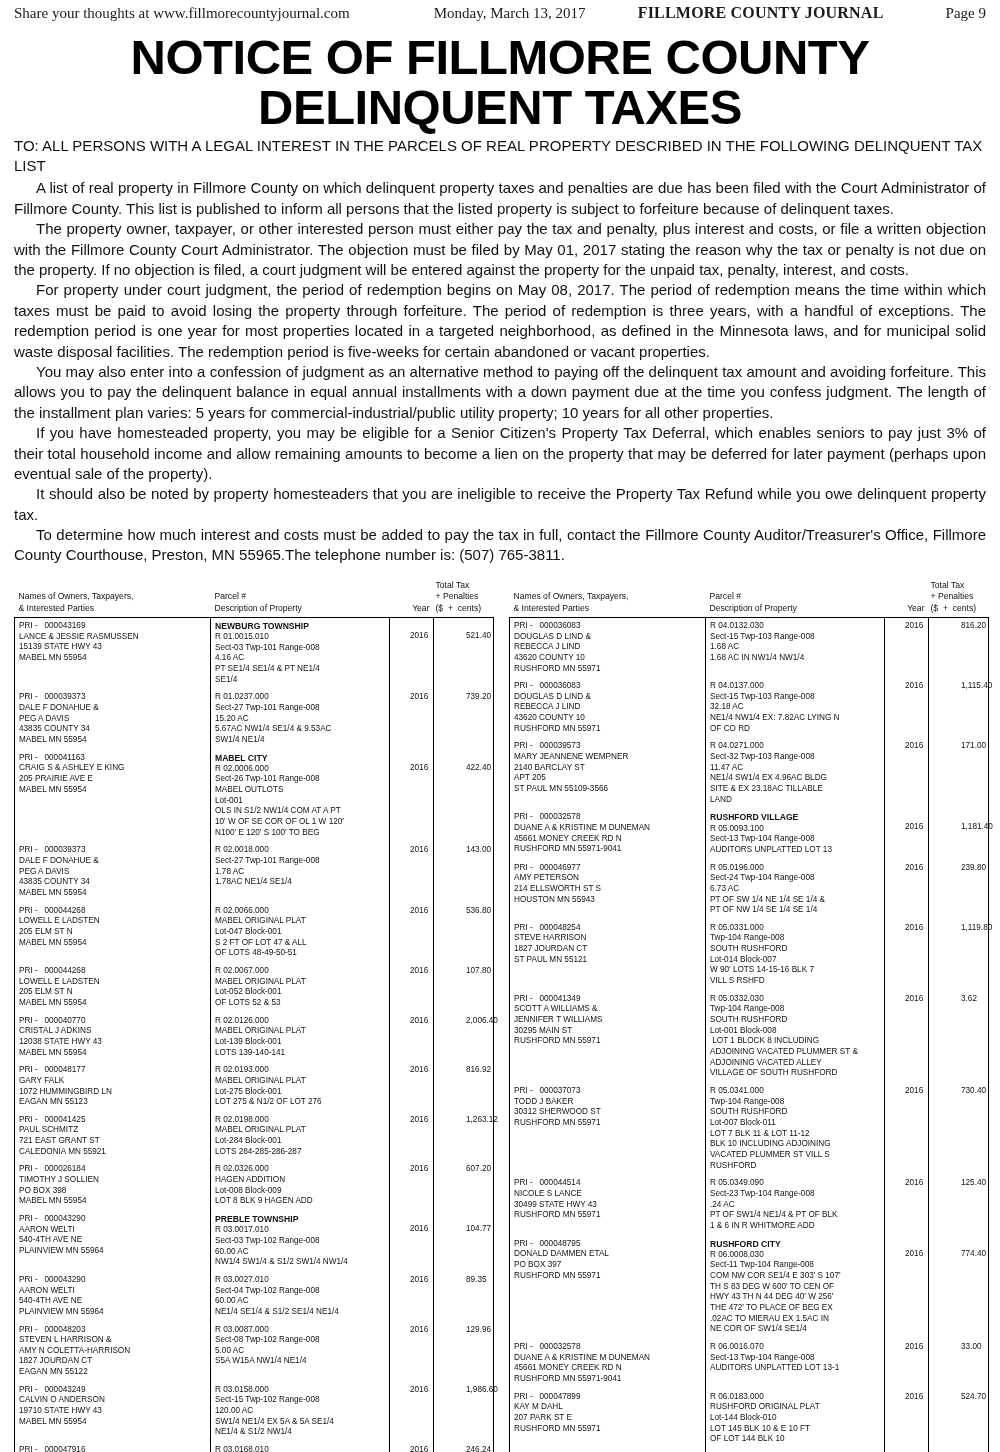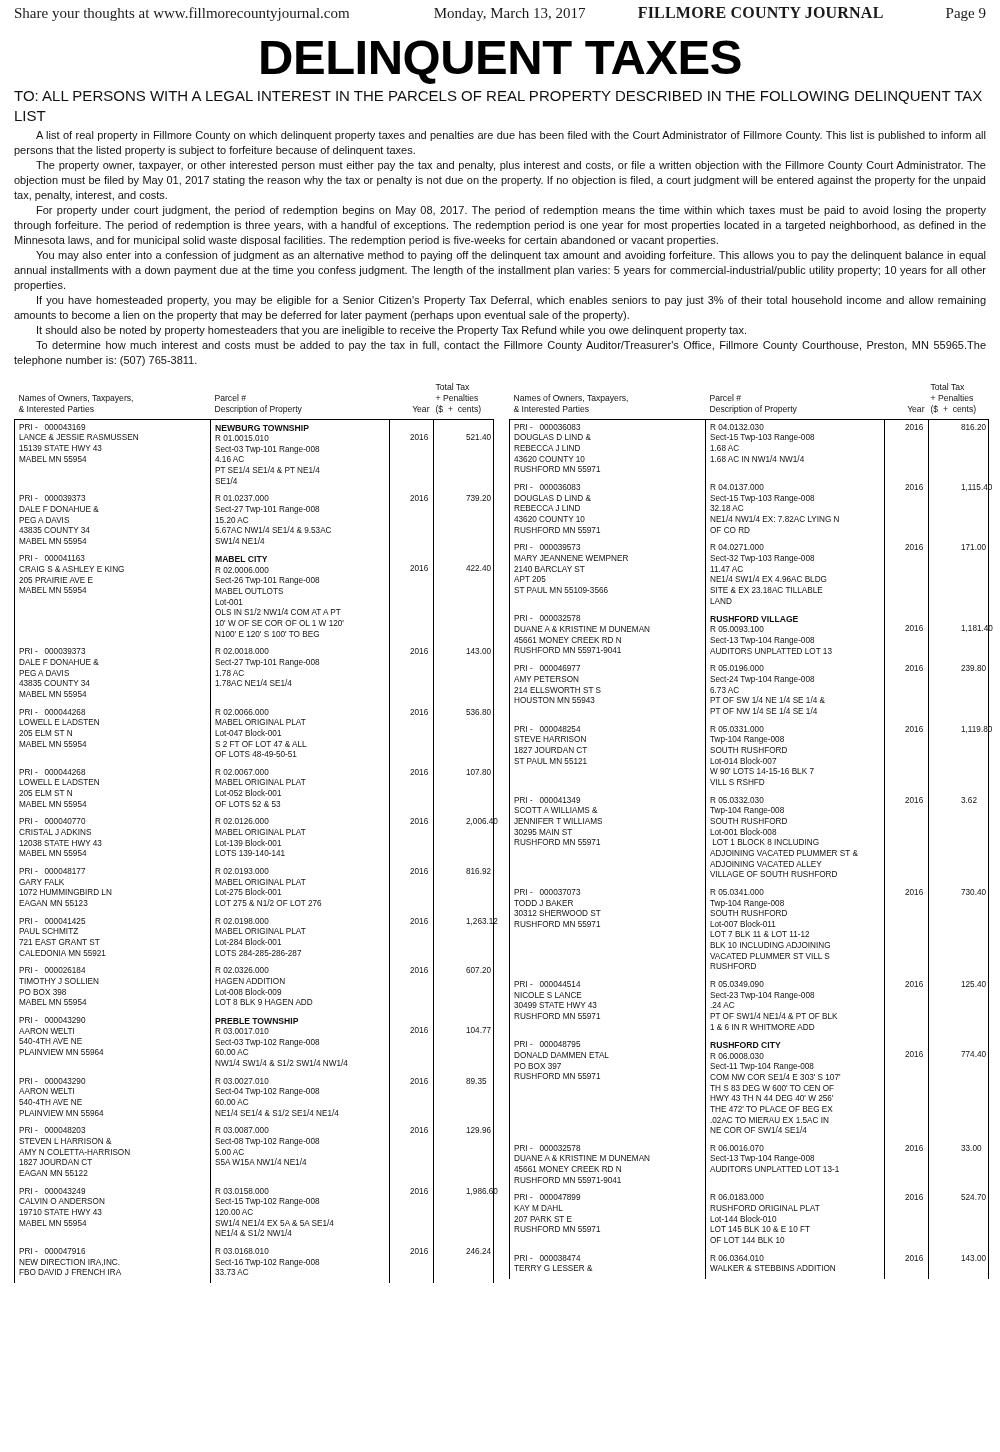--- a/index.html
+++ b/index.html
@@ -69,21 +69,21 @@
 
   
   .notice-to {
     font-size: 15px;
     margin-top: 3px;
     line-height: 1.35;
   }
   .bodycopy { margin-top: 2px; }
   .bodycopy p {
     margin: 0 0 0 0;
-    font-size: 11px;
+    font-size: 15px;
     line-height: 1.36;
     text-align: justify;
     text-indent: 22px;
   }
   .bodycopy p.last { text-align: justify; }
 
   
   .signature {
     margin-top: 22px;
     text-align: right;
@@ -153,20 +153,21 @@
 <div class="page">
 
   <div class="masthead">
     <span class="mh-left">Share your thoughts at www.fillmorecountyjournal.com</span>
     <span class="mh-date">Monday, March 13, 2017</span>
     <span class="mh-title">FILLMORE COUNTY JOURNAL</span>
     <span class="mh-page">Page 9</span>
   </div>
 
   <h1 class="headline">
+    <span class="l1">NOTICE OF FILLMORE COUNTY</span>
     <span class="l2">DELINQUENT TAXES</span>
   </h1>
 
 
   <div class="notice-to">TO: ALL PERSONS WITH A LEGAL INTEREST IN THE PARCELS OF REAL PROPERTY DESCRIBED IN THE FOLLOWING DELINQUENT TAX LIST</div>
 
   <div class="bodycopy">
     <p>A list of real property in Fillmore County on which delinquent property taxes and penalties are due has been filed with the Court Administrator of Fillmore County. This list is published to inform all persons that the listed property is subject to forfeiture because of delinquent taxes.</p>
     <p>The property owner, taxpayer, or other interested person must either pay the tax and penalty, plus interest and costs, or file a written objection with the Fillmore County Court Administrator. The objection must be filed by May 01, 2017 stating the reason why the tax or penalty is not due on the property. If no objection is filed, a court judgment will be entered against the property for the unpaid tax, penalty, interest, and costs.</p>
     <p>For property under court judgment, the period of redemption begins on May 08, 2017. The period of redemption means the time within which taxes must be paid to avoid losing the property through forfeiture. The period of redemption is three years, with a handful of exceptions. The redemption period is one year for most properties located in a targeted neighborhood, as defined in the Minnesota laws, and for municipal solid waste disposal facilities. The redemption period is five-weeks for certain abandoned or vacant properties.</p>

